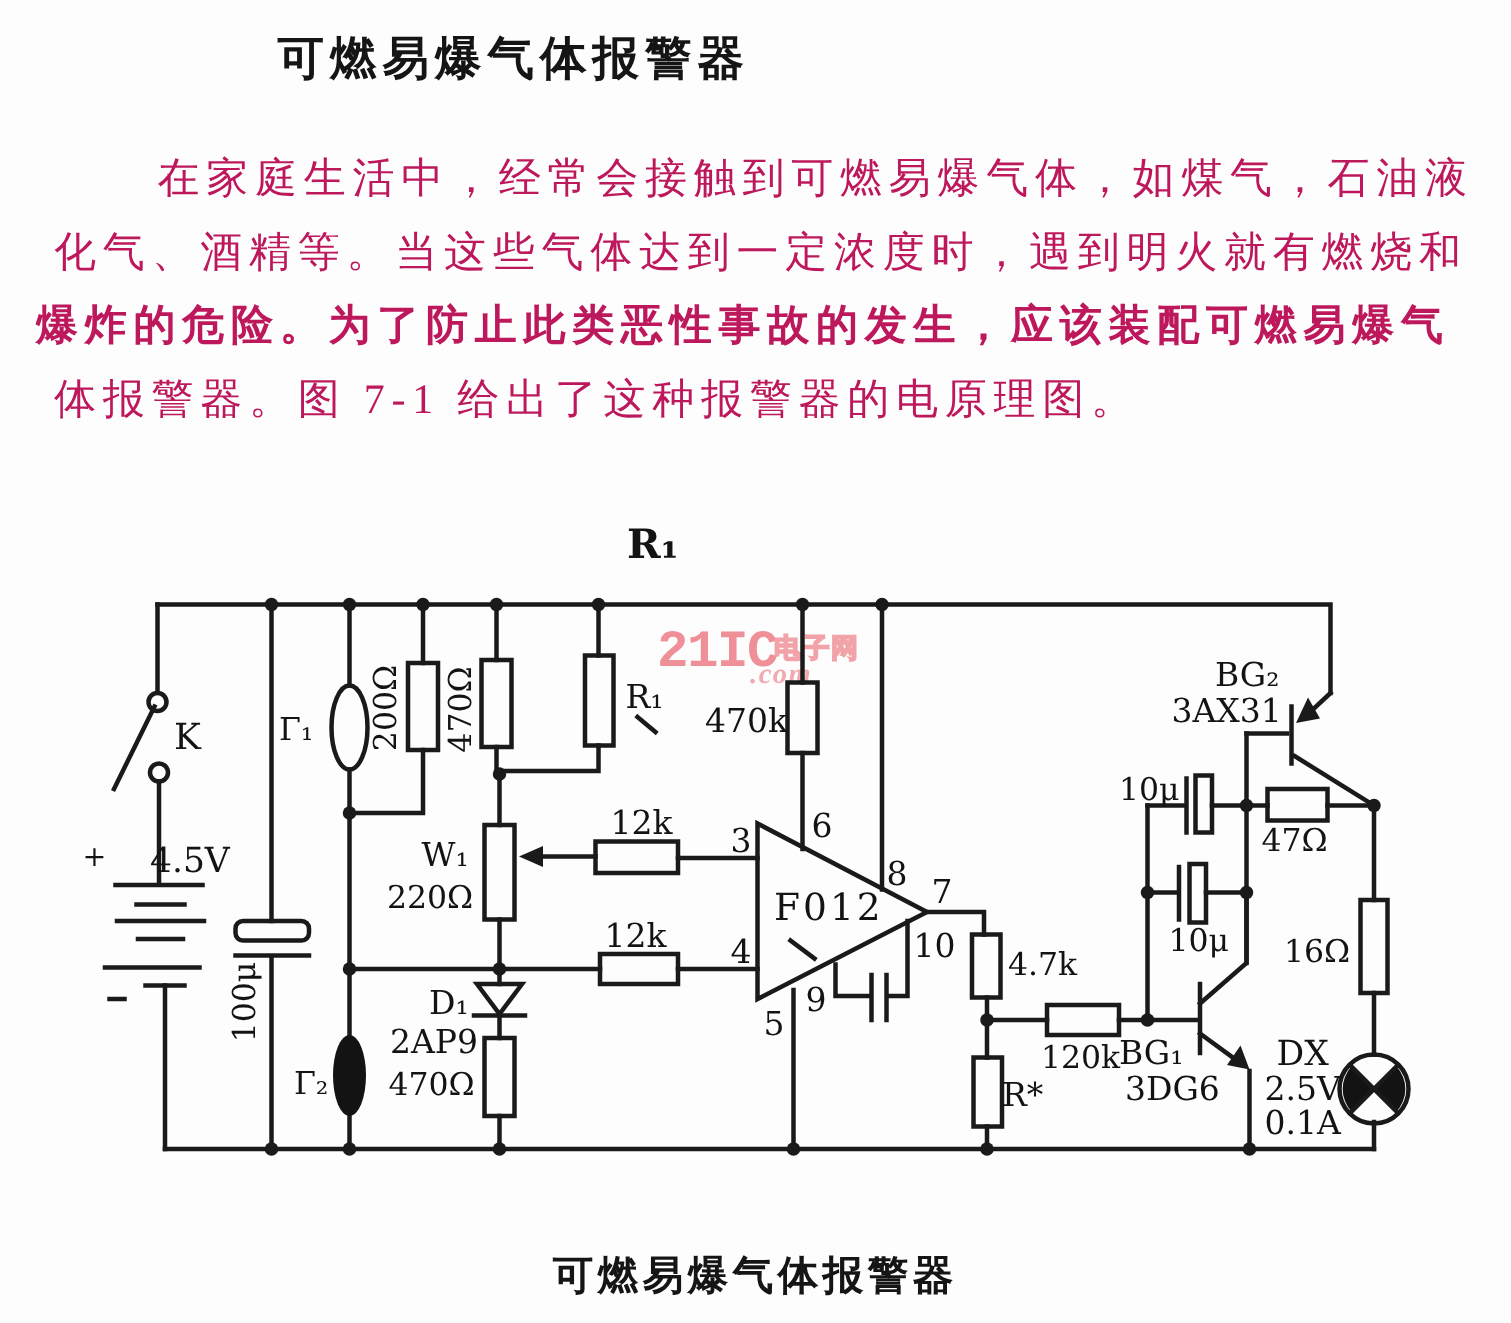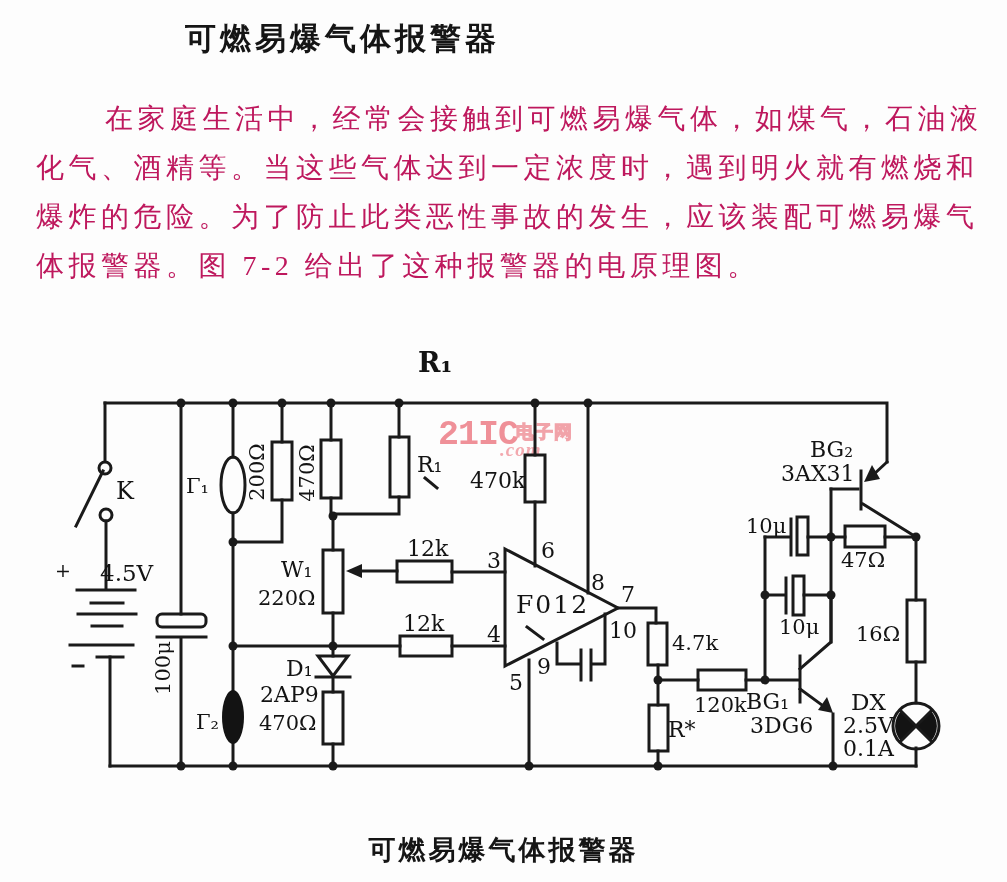--- a/index.html
+++ b/index.html
@@ -4,21 +4,21 @@
 <style>
   html,body{margin:0;padding:0;}
   body{width:1007px;height:882px;background:#fdfdfd;overflow:hidden;}
   #page{position:relative;width:1007px;height:882px;background:#fdfdfd;
         font-family:"Liberation Serif", serif;color:#151515;}
   .doc-title{position:absolute;left:185px;top:18px;font-size:31px;font-weight:bold;
              letter-spacing:4px;white-space:nowrap;}
   .body-line{position:absolute;font-size:28px;letter-spacing:4.5px;white-space:nowrap;color:#be185d;}
   #line1{left:105px;top:100px;}
   #line2{left:36px;top:149px;text-align:center;}
-  #line3{left:36px;top:198px;}
+  #line3{left:24px;top:198px;font-weight:bold;}
   #line4{left:36px;top:247px;}
   .fig-caption{position:absolute;left:0;right:0;top:832px;text-align:center;
                font-size:27px;font-weight:600;letter-spacing:3px;}
   
   .wm{position:absolute;left:438px;top:418px;z-index:1;opacity:.9;white-space:nowrap;}
   .wm-brand{font-family:Liberation Mono, monospace;font-weight:bold;font-size:35px;
             color:#ee858e;letter-spacing:-1px;line-height:1;}
   .wm-cn{position:absolute;left:78px;top:2px;font-size:18px;font-weight:bold;
          color:#fdf0f0;-webkit-text-stroke:1.2px #f09aa1;letter-spacing:1px;}
   .wm-tld{position:absolute;left:62px;top:21px;font-size:19px;font-weight:bold;
@@ -32,21 +32,21 @@
 </head>
 <body>
 
 <div id="page">
 
   <div class="doc-title">可燃易爆气体报警器</div>
 
   <div class="body-line" id="line1">在家庭生活中，经常会接触到可燃易爆气体，如煤气，石油液</div>
   <div class="body-line" id="line2">化气、酒精等。当这些气体达到一定浓度时，遇到明火就有燃烧和</div>
   <div class="body-line" id="line3">爆炸的危险。为了防止此类恶性事故的发生，应该装配可燃易爆气</div>
-  <div class="body-line" id="line4">体报警器。图 7-2 给出了这种报警器的电原理图。</div>
+  <div class="body-line" id="line4">体报警器。图 7-1 给出了这种报警器的电原理图。</div>
 
   <div class="wm">
     <span class="wm-brand">21IC</span>
     <span class="wm-cn">电子网</span>
     <span class="wm-tld">.com</span>
   </div>
 
   <svg id="schematic" width="1007" height="882" viewBox="0 0 1007 882">
 
     <g>

